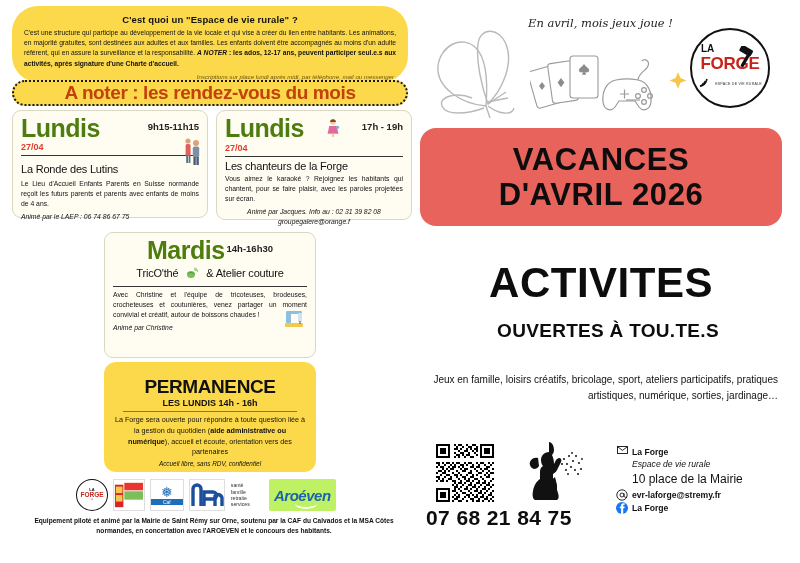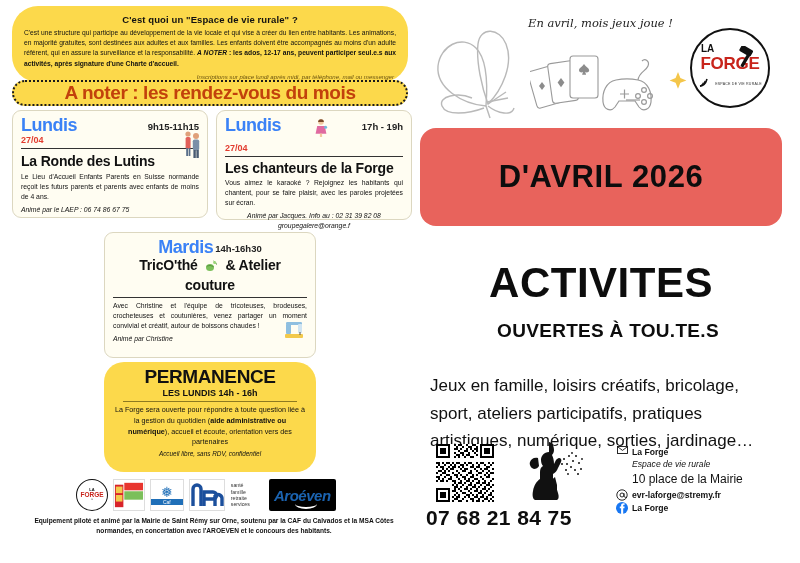--- a/index.html
+++ b/index.html
@@ -48,39 +48,39 @@
     white-space:nowrap;
   }
 
   
   .card{
     position:absolute;background:#FFFDF2;
     border:1.3px solid #dcd7c0;border-radius:9px;
     box-sizing:border-box;padding:5px 8px 5px 8px;
   }
   .card .row1{display:flex;align-items:flex-start;justify-content:space-between;}
-  .card .daylabel{font-size:18px;font-weight:bold;letter-spacing:-.5px;line-height:1;color:#3b82f6;}
+  .card .daylabel{font-size:25px;font-weight:bold;letter-spacing:-.5px;line-height:1;color:#4d7c0f;}
   .card .hours{font-size:9.5px;font-weight:600;color:#222;padding-top:5px;white-space:nowrap;}
   .card .datered{font-size:9px;font-weight:bold;color:#E23B2E;margin-top:1px;}
   .card hr.sep{border:none;border-top:1.1px solid #333;margin:3px 0 3px 0;}
-  .card .evtitle{font-size:14px;font-weight:bold;color:#111;letter-spacing:-.2px;}
+  .card .evtitle{font-size:11px;font-weight:normal;color:#111;letter-spacing:-.2px;}
   .card .evbody{font-size:6.8px;line-height:1.5;color:#111;text-align:justify;margin-top:2px;}
   .card .evnote{font-size:6.8px;font-style:italic;color:#111;margin-top:3px;}
   .card .evnote.center{text-align:center;}
 
   
   #card-lundis-lutins{left:12px;top:110px;width:196px;height:108px;}
   #card-lundis-chanteurs{left:216px;top:110px;width:196px;height:110px;}
   #card-mardis{left:104px;top:232px;width:212px;height:126px;}
 
   
   .permanence{
     position:absolute;left:104px;top:362px;width:212px;height:110px;
-    background:#FCD94B;border-radius:20px;box-sizing:border-box;
-    padding:4px 9px;text-align:center;
+    background:#FCD94B;border-radius:12px;box-sizing:border-box;
+    padding:14px 9px;text-align:center;
   }
   .permanence .ptitle{font-size:19px;font-weight:bold;letter-spacing:-.4px;line-height:1;margin-top:1px;}
   .permanence .psub{font-size:9px;font-weight:bold;margin-top:2px;text-align:center;}
   .permanence hr{border:none;border-top:1px solid #8d7a20;margin:3px 10px 3px 10px;}
   .permanence .pbody{font-size:7.2px;line-height:1.5;}
   .permanence .pbody b{font-weight:bold;}
   .permanence .pfoot{font-size:6.4px;font-style:italic;margin-top:2px;}
 
   
   .partners{position:absolute;left:76px;top:478px;width:260px;height:34px;
@@ -95,21 +95,21 @@
   .plogo-mairie{width:34px;background:#fff;position:relative;overflow:hidden;
     border:0.8px solid #ddd;}
   .plogo-caf{width:36px;background:#fff;border:0.8px solid #ddd;
     flex-direction:column;}
   .plogo-caf .snow{font-size:14px;color:#1f6fb8;line-height:1;}
   .plogo-caf .cafw{font-size:5px;color:#fff;background:#1f6fb8;width:100%;text-align:center;}
   .plogo-msa{width:36px;background:#fff;border:0.8px solid #ddd;color:#1b4f9c;
     font-size:20px;font-weight:bold;letter-spacing:-2px;}
   .plogo-msatxt{width:36px;background:#fff;flex-direction:column;align-items:flex-start;
     justify-content:center;font-size:5.2px;color:#333;line-height:1.22;padding-left:1px;}
-  .plogo-aroeven{width:72px;background:#000000;border-radius:2px;position:relative;}
+  .plogo-aroeven{width:72px;background:#bef264;border-radius:2px;position:relative;}
   .plogo-aroeven .aro{font-size:15px;font-weight:bold;font-style:italic;color:#1b63b0;
     letter-spacing:-.5px;}
   .plogo-aroeven .smile{position:absolute;left:26px;bottom:2px;width:22px;height:8px;
     border-bottom:2.5px solid #fff;border-radius:0 0 50% 50%;}
 
   .footer-note{
     position:absolute;left:16px;top:516px;width:396px;
     font-size:6.6px;line-height:1.55;text-align:center;font-weight:600;color:#111;
   }
 
@@ -146,22 +146,22 @@
 
   .activites{
     position:absolute;left:0;top:262px;width:362px;text-align:center;
     font-size:42px;font-weight:bold;letter-spacing:.5px;color:#0d0d0d;line-height:1;
   }
   .ouvertes{
     position:absolute;left:7px;top:320px;width:362px;text-align:center;
     font-size:19px;font-weight:bold;letter-spacing:.3px;color:#0d0d0d;
   }
   .desc{
-    position:absolute;left:10px;top:372px;width:348px;text-align:left;
-    font-size:17px;line-height:1.62;color:#111;
+    position:absolute;left:10px;top:372px;width:348px;text-align:right;
+    font-size:10px;line-height:1.62;color:#111;
   }
 
   .qrcode{position:absolute;left:16px;top:444px;width:58px;height:58px;}
   .girl{position:absolute;left:104px;top:442px;width:62px;height:62px;}
 
   .phone{
     position:absolute;left:6px;top:506px;width:200px;
     font-size:21px;font-weight:bold;letter-spacing:.4px;color:#0d0d0d;
   }
 
@@ -385,20 +385,21 @@
             <path d="M2 9 Q7 9 9 2" stroke="#111" stroke-width="1.6" fill="none"></path>
             <path d="M2 9 Q6 8.5 7.2 4" stroke="#111" stroke-width="1.4" fill="none"></path>
             <path d="M2 9 Q4.6 8.4 5.4 5.6" stroke="#111" stroke-width="1.2" fill="none"></path>
           </svg>
         </span>
         <span class="fl-sub">ESPACE DE VIE RURALE</span>
       </div>
     </div>
 
     <div class="redbanner">
+      <span class="l">VACANCES</span>
       <span class="l">D'AVRIL 2026</span>
     </div>
 
     <div class="activites">ACTIVITES</div>
     <div class="ouvertes">OUVERTES À TOU.TE.S</div>
     <div class="desc">Jeux en famille, loisirs créatifs, bricolage, sport, ateliers participatifs, pratiques artistiques, numérique, sorties, jardinage…</div>
 
     <span class="qrcode">
       <svg width="58" height="58" viewBox="0 0 29 29" shape-rendering="crispEdges">
         <rect width="29" height="29" fill="#fff"></rect>

